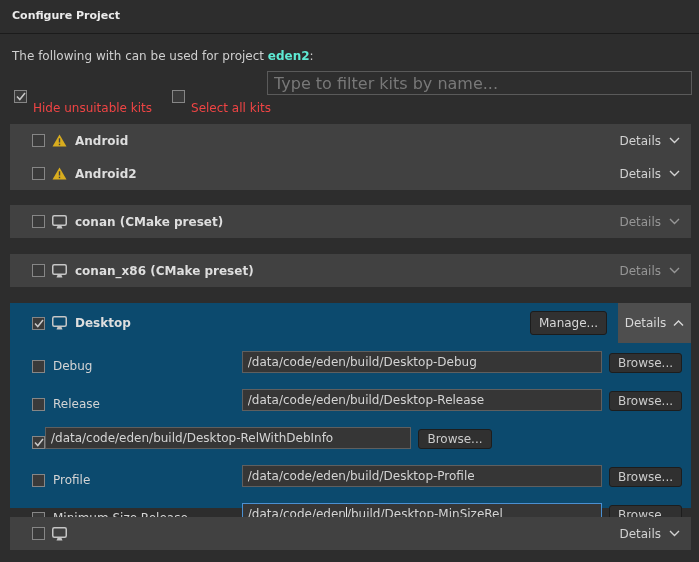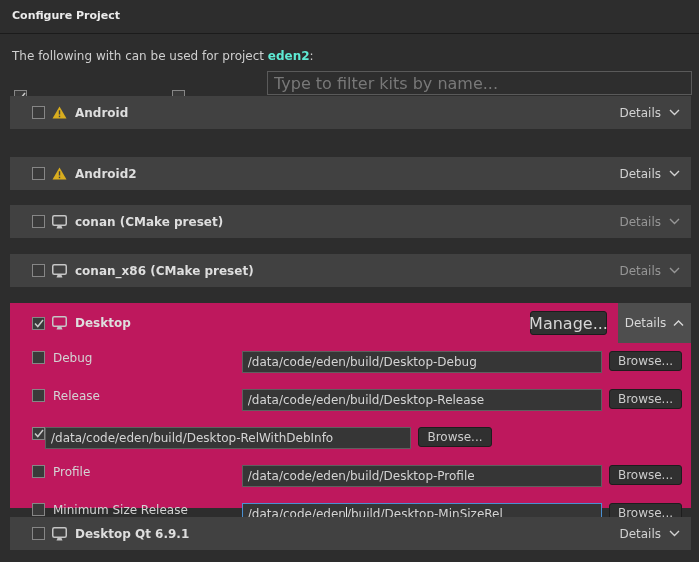--- a/index.html
+++ b/index.html
@@ -50,36 +50,36 @@
   .kit-name { margin-left: 8px; font-weight: bold; color: #dedede; }
   .flex-spacer { flex: 1; }
   .details-btn {
     display: flex; align-items: center; gap: 8px;
     margin-right: 11px; color: #d2d2d2;
   }
   .details-btn.dim { color: #969696; }
 
   .kit-panel {
     position: absolute; left: 10px; top: 303px; width: 681px; height: 205px;
-    background: #be185d;
+    background: #0c4a6e;
   }
   .panel-header { height: 40px; display: flex; align-items: center; }
   .manage-btn {
     width: 77px; height: 24px; margin-right: 11px;
     background: #313131; border: 1px solid #1c1c1c; border-radius: 3px;
-    color: #d6d6d6; font-family: inherit; font-size: 16px;
+    color: #d6d6d6; font-family: inherit; font-size: 12px;
     display: flex; align-items: center; justify-content: center;
   }
   .details-box {
     width: 73px; height: 40px; background: #4e4e4e;
     display: flex; align-items: center; justify-content: center; gap: 7px;
     color: #d8d8d8;
   }
 
-  .bc-row { display: flex; align-items: flex-start; height: 22px; margin: 9px 9px 16px 22px; }
+  .bc-row { display: flex; align-items: flex-end; height: 22px; margin: 9px 9px 16px 22px; }
   .bc-row.first { margin-top: 8px; }
   .bc-label { margin-left: 8px; width: 192px; color: #d4d4d4; }
   .bc-input {
     width: 366px; height: 22px;
     background: #363636; border: 1px solid #5f5f5f; color: #d4d4d4;
     padding: 0 5px; font-family: inherit; font-size: 12px; outline: none;
   }
   .bc-input.focused {
     border-color: #4a90d2;
     display: flex; align-items: center; white-space: pre;
@@ -108,21 +108,21 @@
   </span>
   <span class="cb-label">Hide unsuitable kits</span>
   <span class="cb">
     
   </span>
   <span class="cb-label">Select all kits</span>
 </div>
 
 <input class="filter-input" placeholder="Type to filter kits by name..." style="">
 
-<div class="kit-row" style="top:96px">
+<div class="kit-row" style="top:124px">
   <span class="cb kit-cb">
     
   </span>
   <span class="kit-icon">
     <svg width="15" height="13" viewBox="0 0 15 13">
         <path d="M7.5 0.5 L14.5 12.5 H0.5 Z" fill="#d9ad1e"></path>
         <rect x="6.8" y="4.3" width="1.4" height="4.2" fill="#414141"></rect>
         <rect x="6.8" y="9.7" width="1.4" height="1.5" fill="#414141"></rect>
       </svg>
   </span>
@@ -271,21 +271,20 @@
 <div class="kit-row" style="top:517px">
   <span class="cb kit-cb">
     
   </span>
   <span class="kit-icon">
     <svg width="15" height="14" viewBox="0 0 15 14">
         <rect x="0.75" y="0.75" width="13.5" height="9.5" rx="1.5" fill="none" stroke="#c6c6c6" stroke-width="1.5"></rect>
         <path d="M4.5 13.5 L10.5 13.5 L9.5 11 L5.5 11 Z" fill="#c6c6c6"></path>
       </svg>
   </span>
-  <span class="kit-name">Desktop Qt 6.9.1</span>
   <span class="flex-spacer"></span>
   <span class="details-btn">
     <span>Details</span>
     <svg width="11" height="7" viewBox="0 0 11 7">
         <polyline points="1,1 5.5,5.5 10,1" fill="none" stroke="currentColor" stroke-width="1.4"></polyline>
       </svg>
   </span>
 </div>
 
 </body></html>

